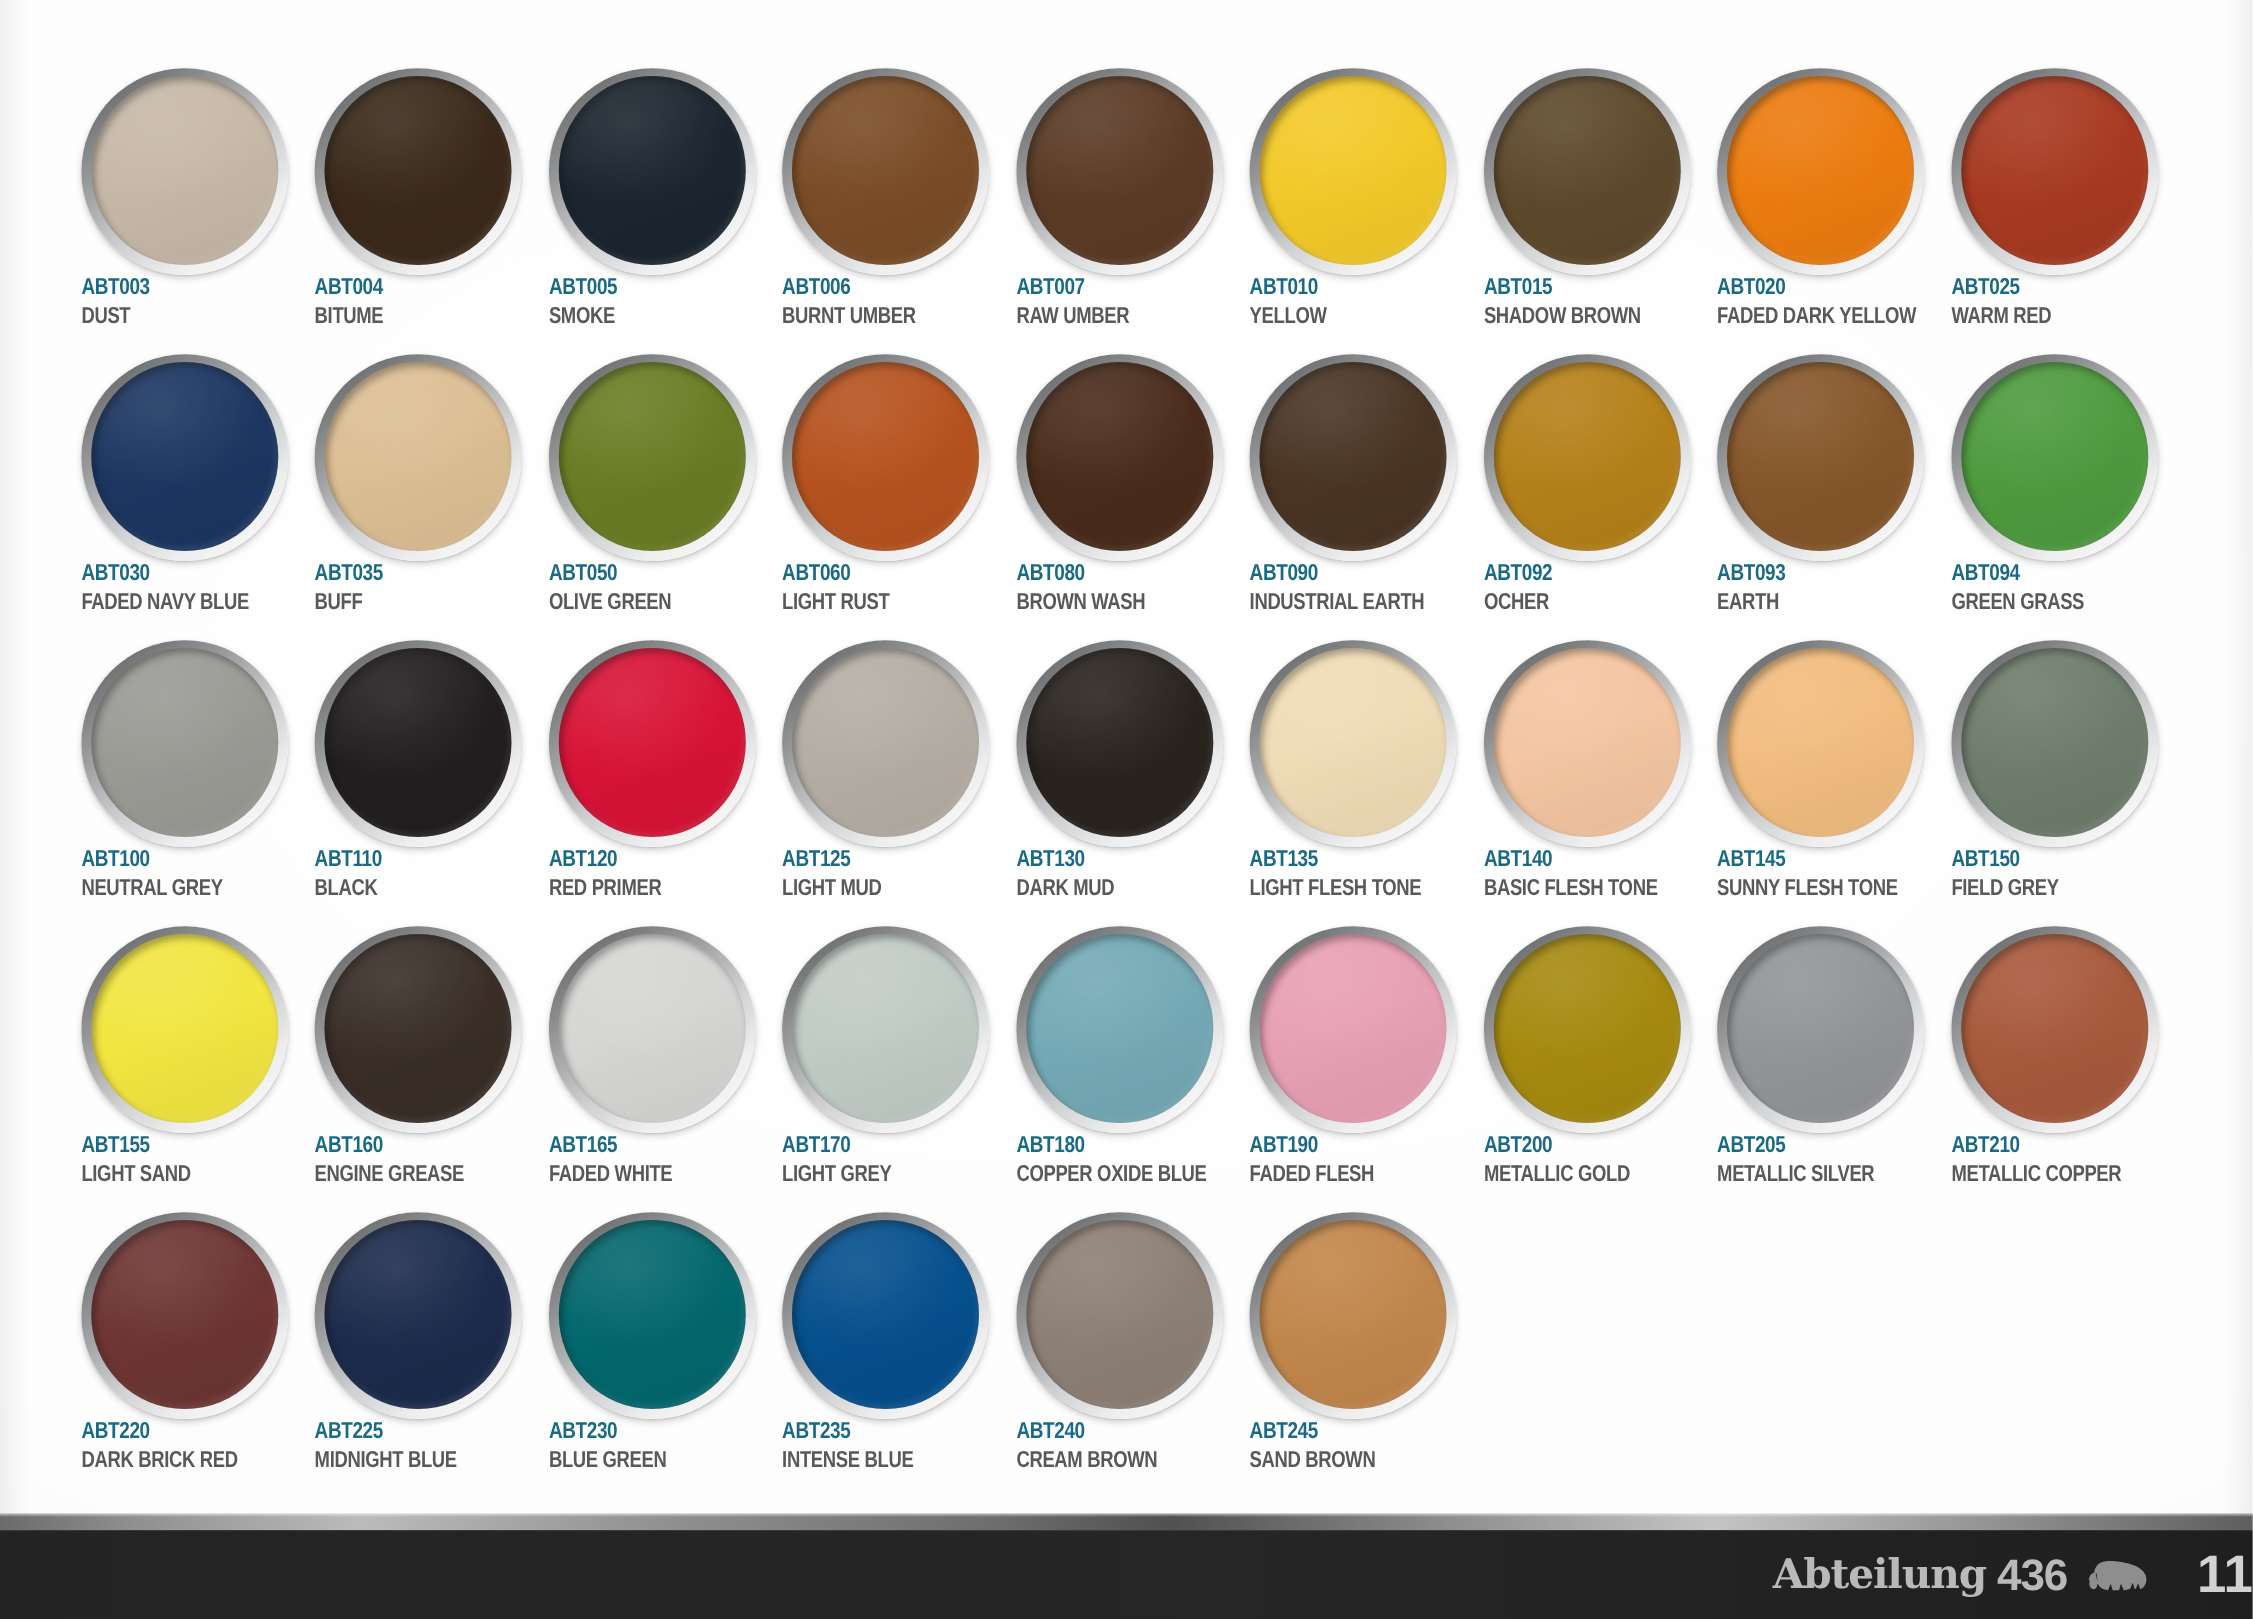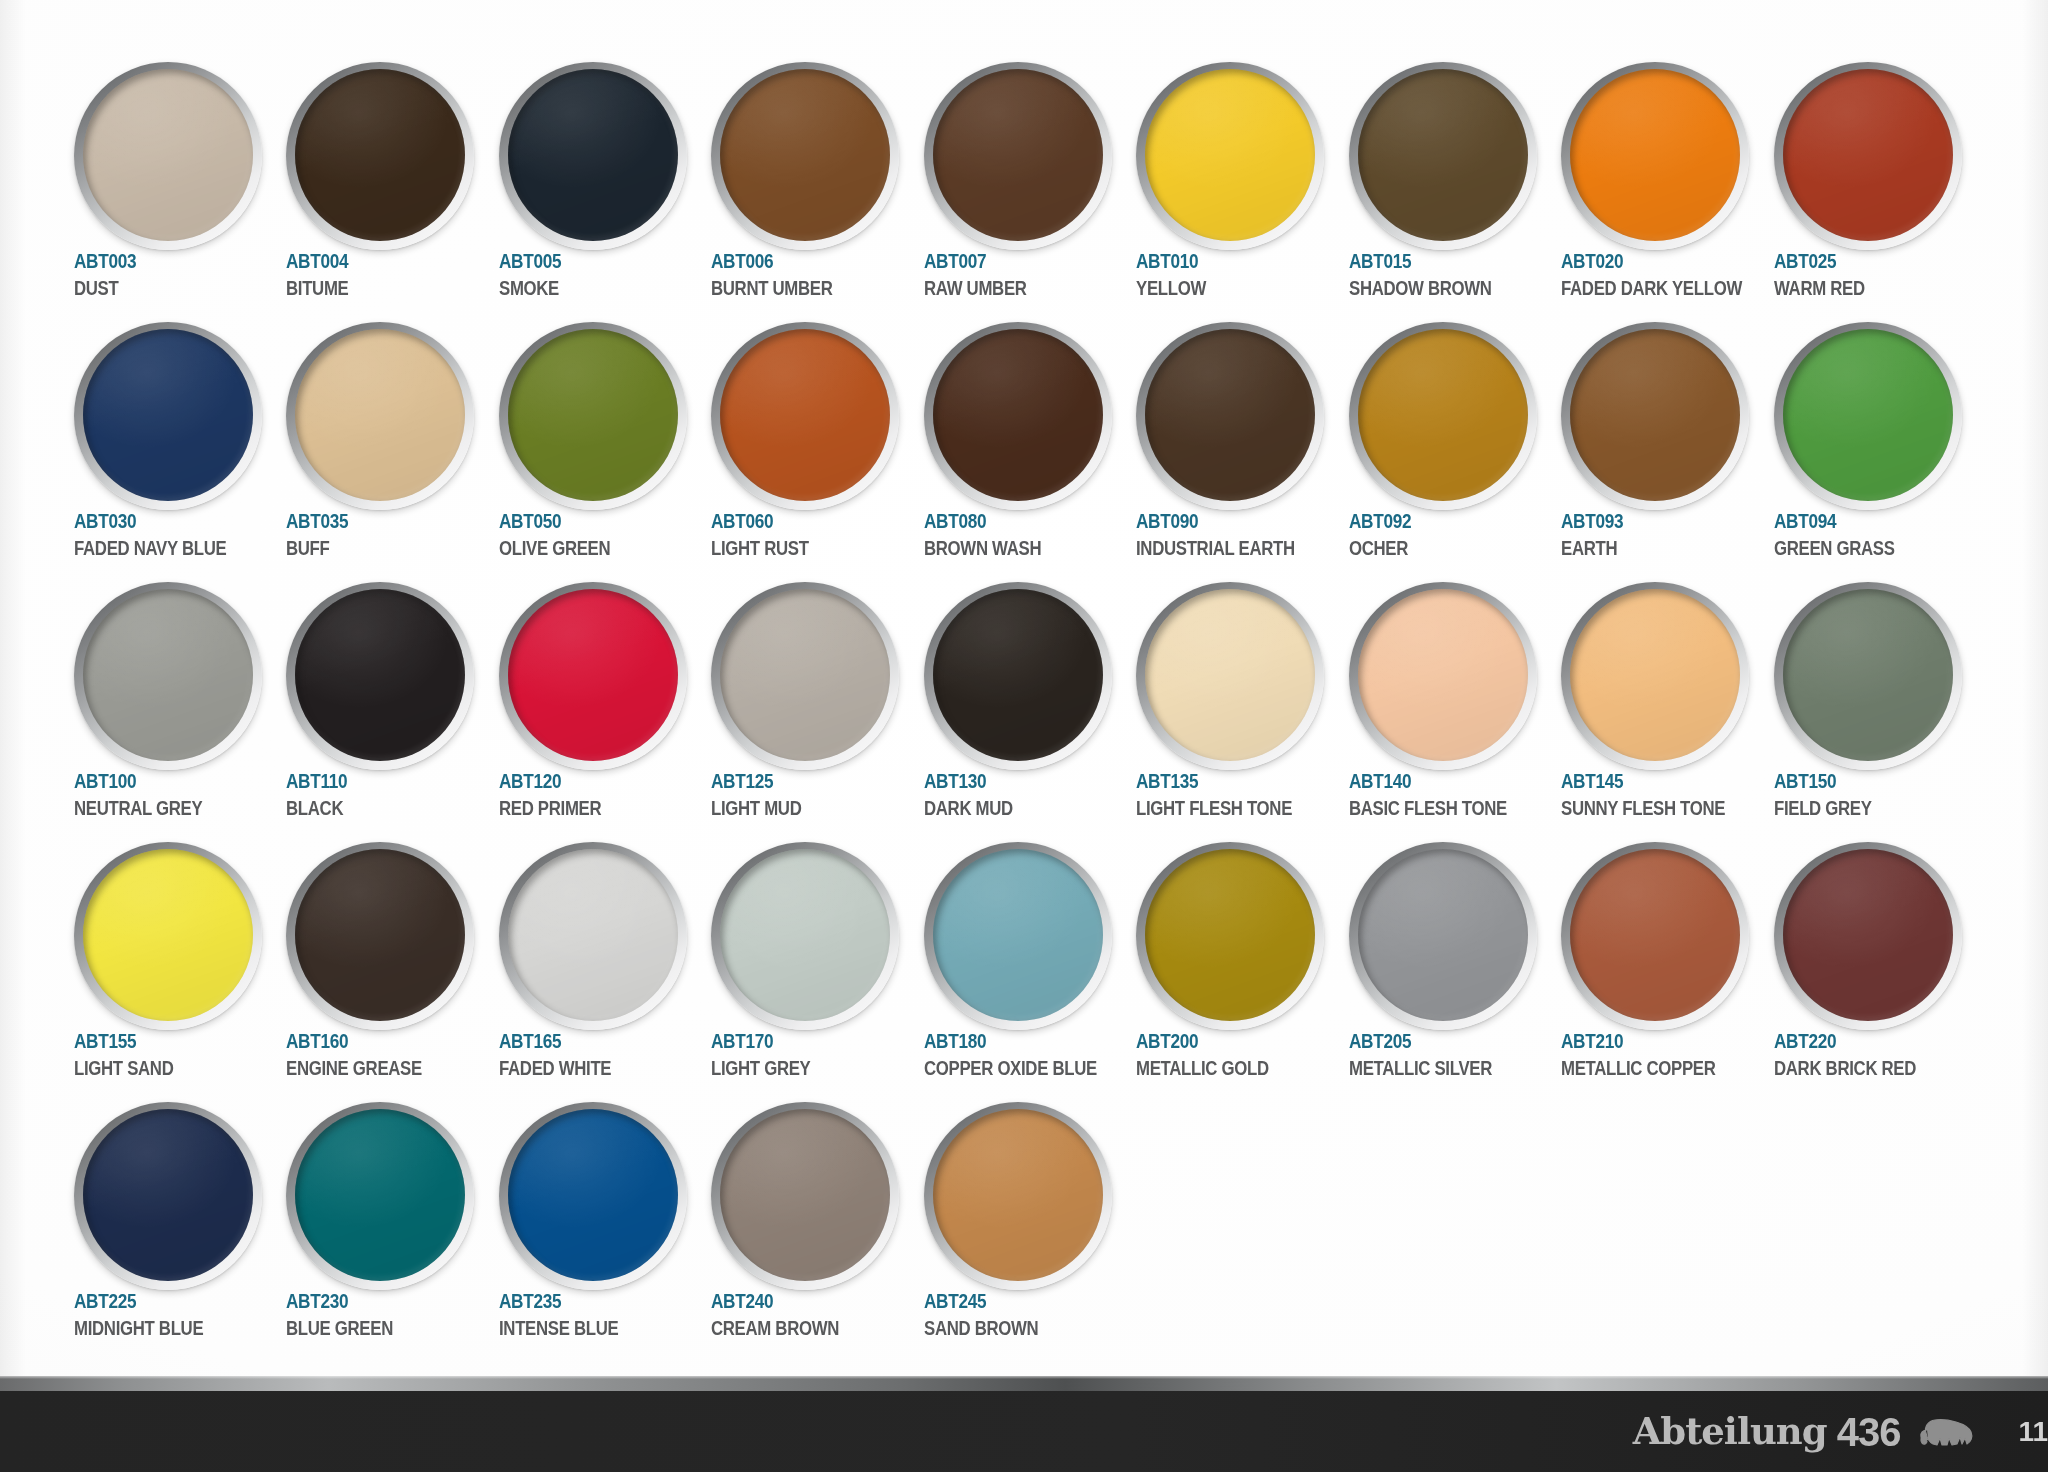--- a/index.html
+++ b/index.html
@@ -207,21 +207,21 @@
 
   .mammoth-icon {
     margin-left: 10px;
     display: flex;
     align-items: center;
   }
 
   .page-number {
     font-family: "Liberation Sans", sans-serif;
     font-weight: bold;
-    font-size: 28px;
+    font-size: 48px;
     color: #d2d2d2;
     margin-left: 40px;
     line-height: 1;
   }
 </style>
 </head>
 <body>
 
 <div class="page"></div>
 
@@ -505,20 +505,29 @@
         <div class="name">LIGHT GREY</div>
       </div>
     </div>
     <div class="swatch">
       <div class="pot">
         <div class="paint" style="background: rgb(116, 170, 182);"></div>
       </div>
       <div class="labels">
         <div class="code">ABT180</div>
         <div class="name">COPPER OXIDE BLUE</div>
+      </div>
+    </div>
+    <div class="swatch">
+      <div class="pot">
+        <div class="paint" style="background: rgb(232, 160, 180);"></div>
+      </div>
+      <div class="labels">
+        <div class="code">ABT190</div>
+        <div class="name">FADED FLESH</div>
       </div>
     </div>
     <div class="swatch">
       <div class="pot">
         <div class="paint" style="background: rgb(166, 138, 16);"></div>
       </div>
       <div class="labels">
         <div class="code">ABT200</div>
         <div class="name">METALLIC GOLD</div>
       </div>

